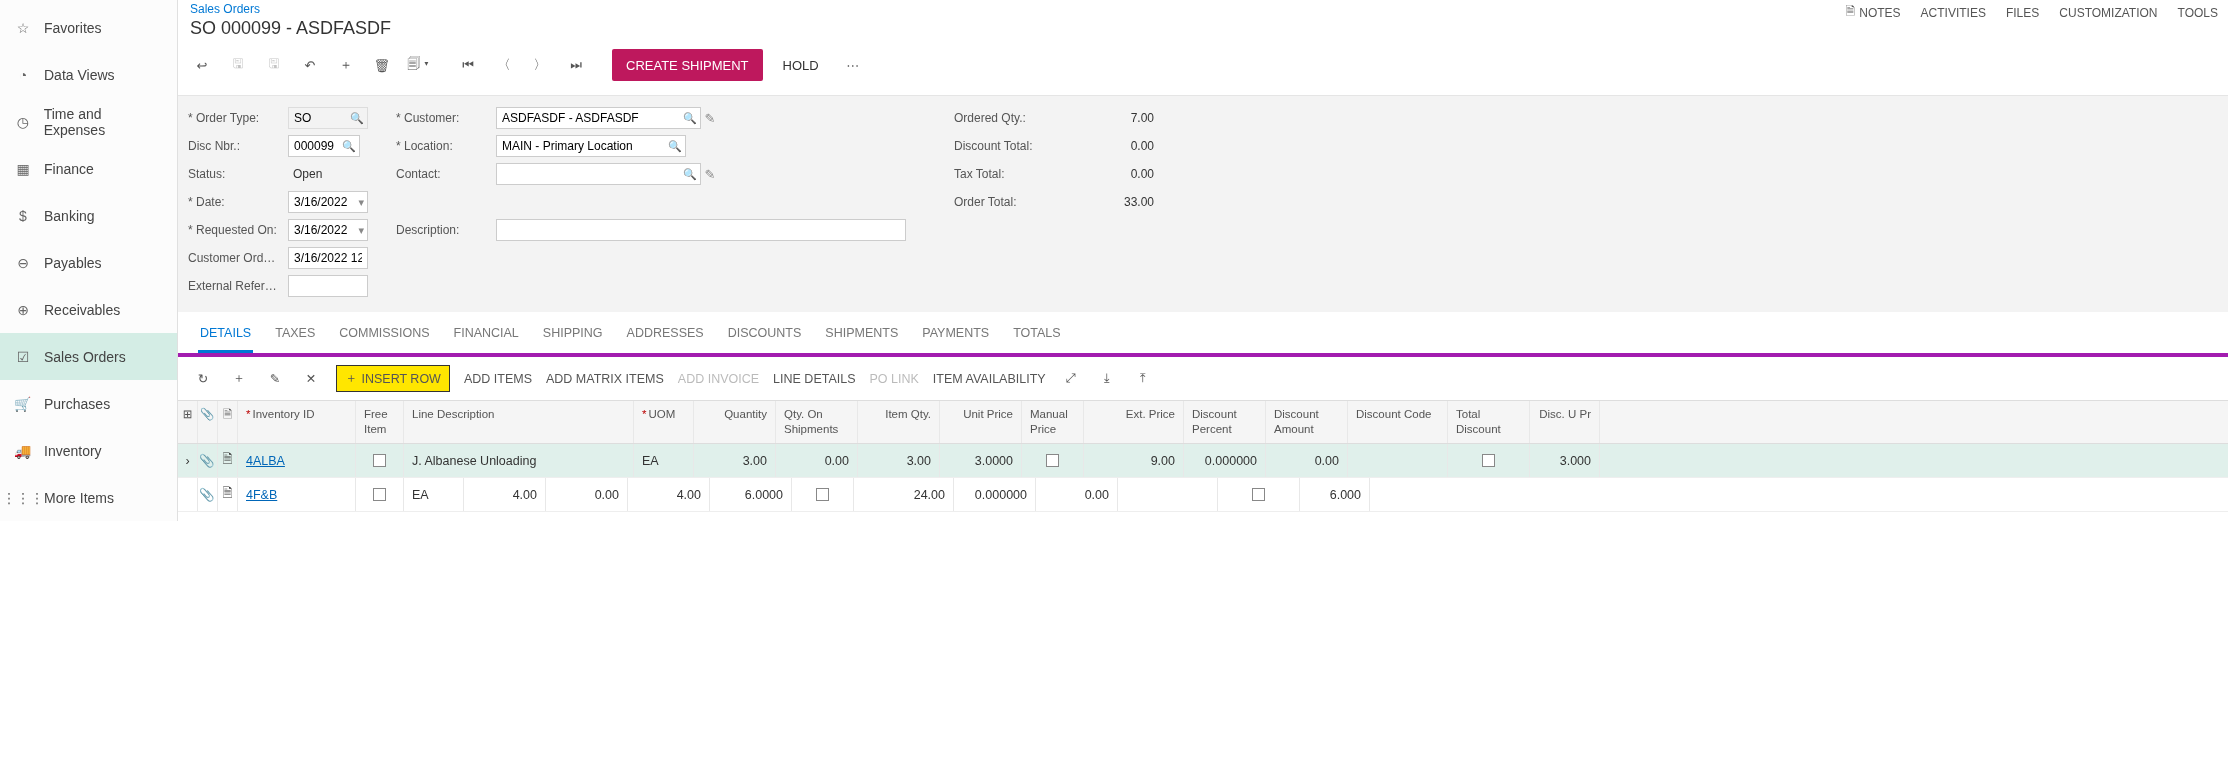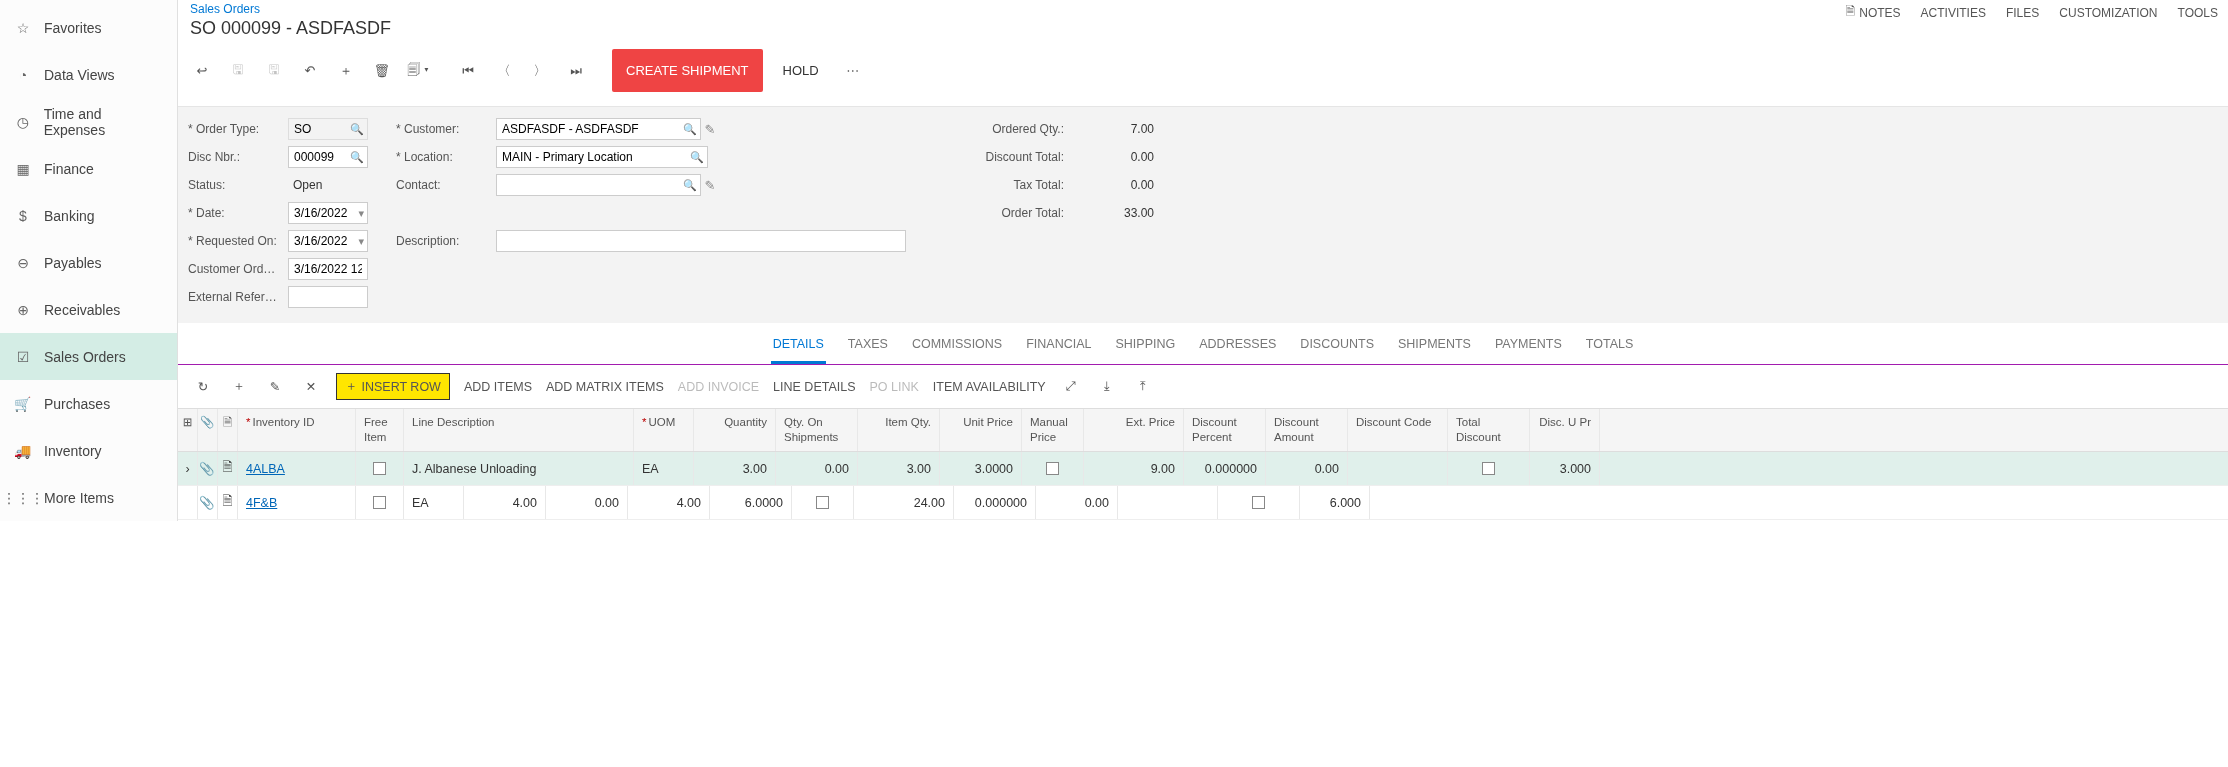--- a/index.html
+++ b/index.html
@@ -19,41 +19,41 @@
 .breadcrumb { color: #0078d4; font-size: 12px; padding-left: 2px; cursor: pointer; }
 .title { font-size: 18px; color: #333; padding-left: 2px; margin-top: 2px; }
 .top-actions { display: flex; gap: 20px; align-items: center; font-size: 12px; color: #555; }
 .top-action { cursor: pointer; display: flex; align-items: center; gap: 4px; }
 
 
 .toolbar { display: flex; align-items: center; gap: 8px; padding: 10px 10px 14px 10px; }
 .tbtn { width: 28px; height: 28px; display: flex; align-items: center; justify-content: center; cursor: pointer; color: #555; border-radius: 3px; }
 .tbtn.disabled { opacity: 0.35; cursor: default; }
 .tsep { width: 6px; }
-.btn-primary { background: #ef4444; color: #fff; border: none; padding: 2px 14px; height: 43px; font-size: 13px; cursor: pointer; border-radius: 2px; font-weight: 500; }
+.btn-primary { background: #be185d; color: #fff; border: none; padding: 2px 14px; height: 32px; font-size: 13px; cursor: pointer; border-radius: 2px; font-weight: 500; }
 .btn-text { background: none; border: none; padding: 0 12px; height: 32px; font-size: 13px; cursor: pointer; color: #333; }
 
 
 .form-area { background: #f3f3f3; padding: 10px 10px 14px 10px; border-top: 1px solid #e5e5e5; }
 .form-cols { display: flex; gap: 28px; }
 .fcol { display: flex; flex-direction: column; gap: 4px; }
 .frow { display: flex; align-items: center; min-height: 24px; }
 .flabel { width: 100px; font-size: 12px; color: #555; text-align: left; padding-right: 6px; white-space: nowrap; overflow: hidden; text-overflow: ellipsis; }
 .flabel.req::before { content: "* "; }
 .finput { height: 22px; border: 1px solid #ccc; background: #fff; padding: 0 5px; font-size: 12px; }
 .finput.ro { background: #f3f3f3; border-color: #ddd; }
 .finput-wrap { position: relative; display: flex; align-items: center; }
 .finput-wrap .sel { position: absolute; right: 4px; color: #888; pointer-events: none; font-size: 11px; }
 .pencil { width: 18px; text-align: center; color: #888; cursor: pointer; }
 .sumrow { display: flex; align-items: center; min-height: 24px; }
-.sumlabel { width: 110px; font-size: 12px; color: #555; text-align: right; }
+.sumlabel { width: 110px; font-size: 12px; color: #555; }
 .sumval { width: 90px; text-align: right; font-size: 12px; }
 
 
-.tabs { display: flex; gap: 20px; border-bottom: 1px solid #a21caf; padding: 0 20px; margin-top: 4px; justify-content: center; }
+.tabs { display: flex; gap: 20px; border-bottom: 4px solid #a21caf; padding: 0 20px; margin-top: 4px; }
 .tab { padding: 10px 2px; font-size: 12.5px; color: #777; cursor: pointer; border-bottom: 3px solid transparent; }
 .tab.active { color: #0078d4; border-bottom-color: #0078d4; font-weight: 500; }
 
 
 .grid-toolbar { display: flex; align-items: center; gap: 14px; padding: 8px 14px; }
 .gtbtn { cursor: pointer; color: #555; font-size: 12.5px; display: flex; align-items: center; gap: 4px; }
 .gtbtn.icon { width: 22px; justify-content: center; }
 .gtbtn.hl { background: #ffe600; padding: 4px 8px; border: 1px solid #333; font-weight: 500; }
 .gtbtn.disabled { opacity: 0.4; cursor: default; }
 
@@ -174,21 +174,21 @@
         <div class="frow">
             <span class="flabel req">Order Type:</span>
             <div class="finput-wrap">
               <input class="finput ro" style="width: 80px;" value="SO">
               <span class="sel">🔍</span>
             </div>
           </div>
         <div class="frow">
             <span class="flabel">Disc Nbr.:</span>
             <div class="finput-wrap">
-              <input class="finput" style="width: 80px;" value="000099">
+              <input class="finput" style="width: 72px;" value="000099">
               <span class="sel">🔍</span>
             </div>
           </div>
         <div class="frow">
             <span class="flabel">Status:</span>
             <span style="width:80px;padding-left:5px;font-size:12px">Open</span>
           </div>
         <div class="frow">
             <span class="flabel req">Date:</span>
             <div class="finput-wrap">
@@ -218,21 +218,21 @@
             <span class="flabel req">Customer:</span>
             <div class="finput-wrap">
               <input class="finput" style="width: 205px;" value="ASDFASDF - ASDFASDF">
               <span class="sel">🔍</span>
             </div>
             <span class="pencil">✎</span>
           </div>
         <div class="frow">
             <span class="flabel req">Location:</span>
             <div class="finput-wrap">
-              <input class="finput" style="width: 212px;" value="MAIN - Primary Location">
+              <input class="finput" style="width: 190px;" value="MAIN - Primary Location">
               <span class="sel">🔍</span>
             </div>
           </div>
         <div class="frow">
             <span class="flabel">Contact:</span>
             <div class="finput-wrap">
               <input class="finput" style="width: 205px;" value="">
               <span class="sel">🔍</span>
             </div>
             <span class="pencil">✎</span>

